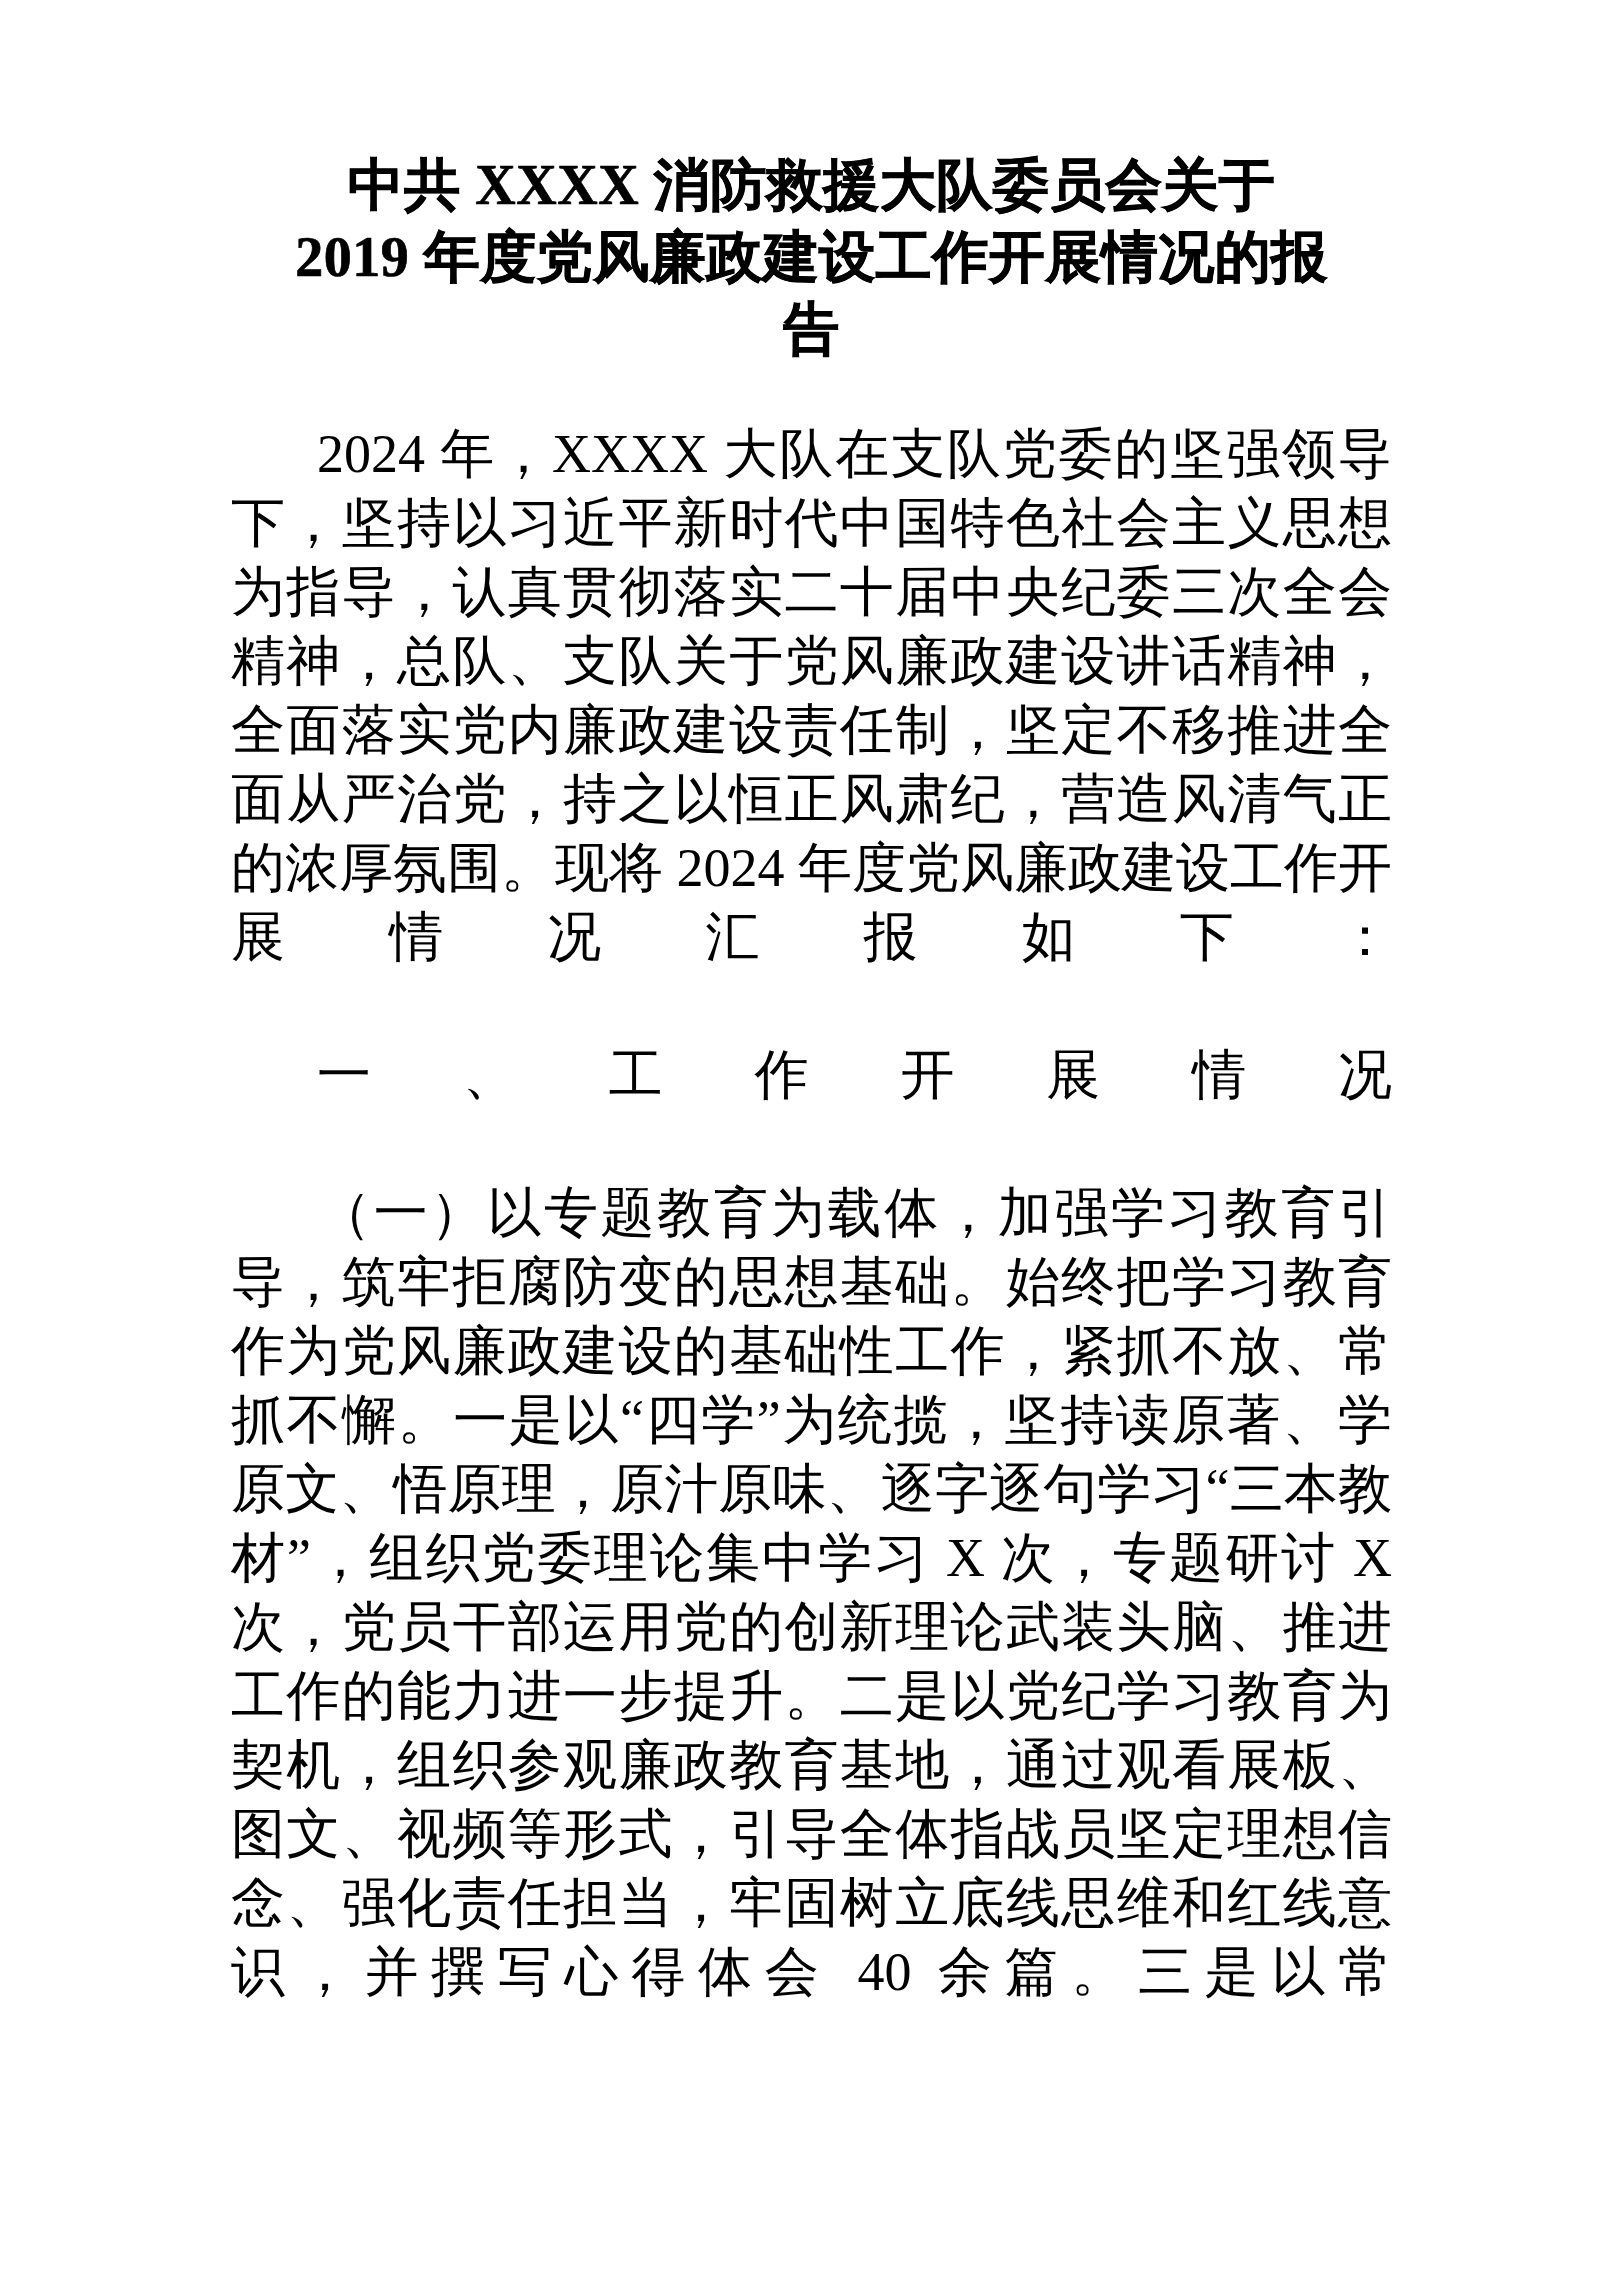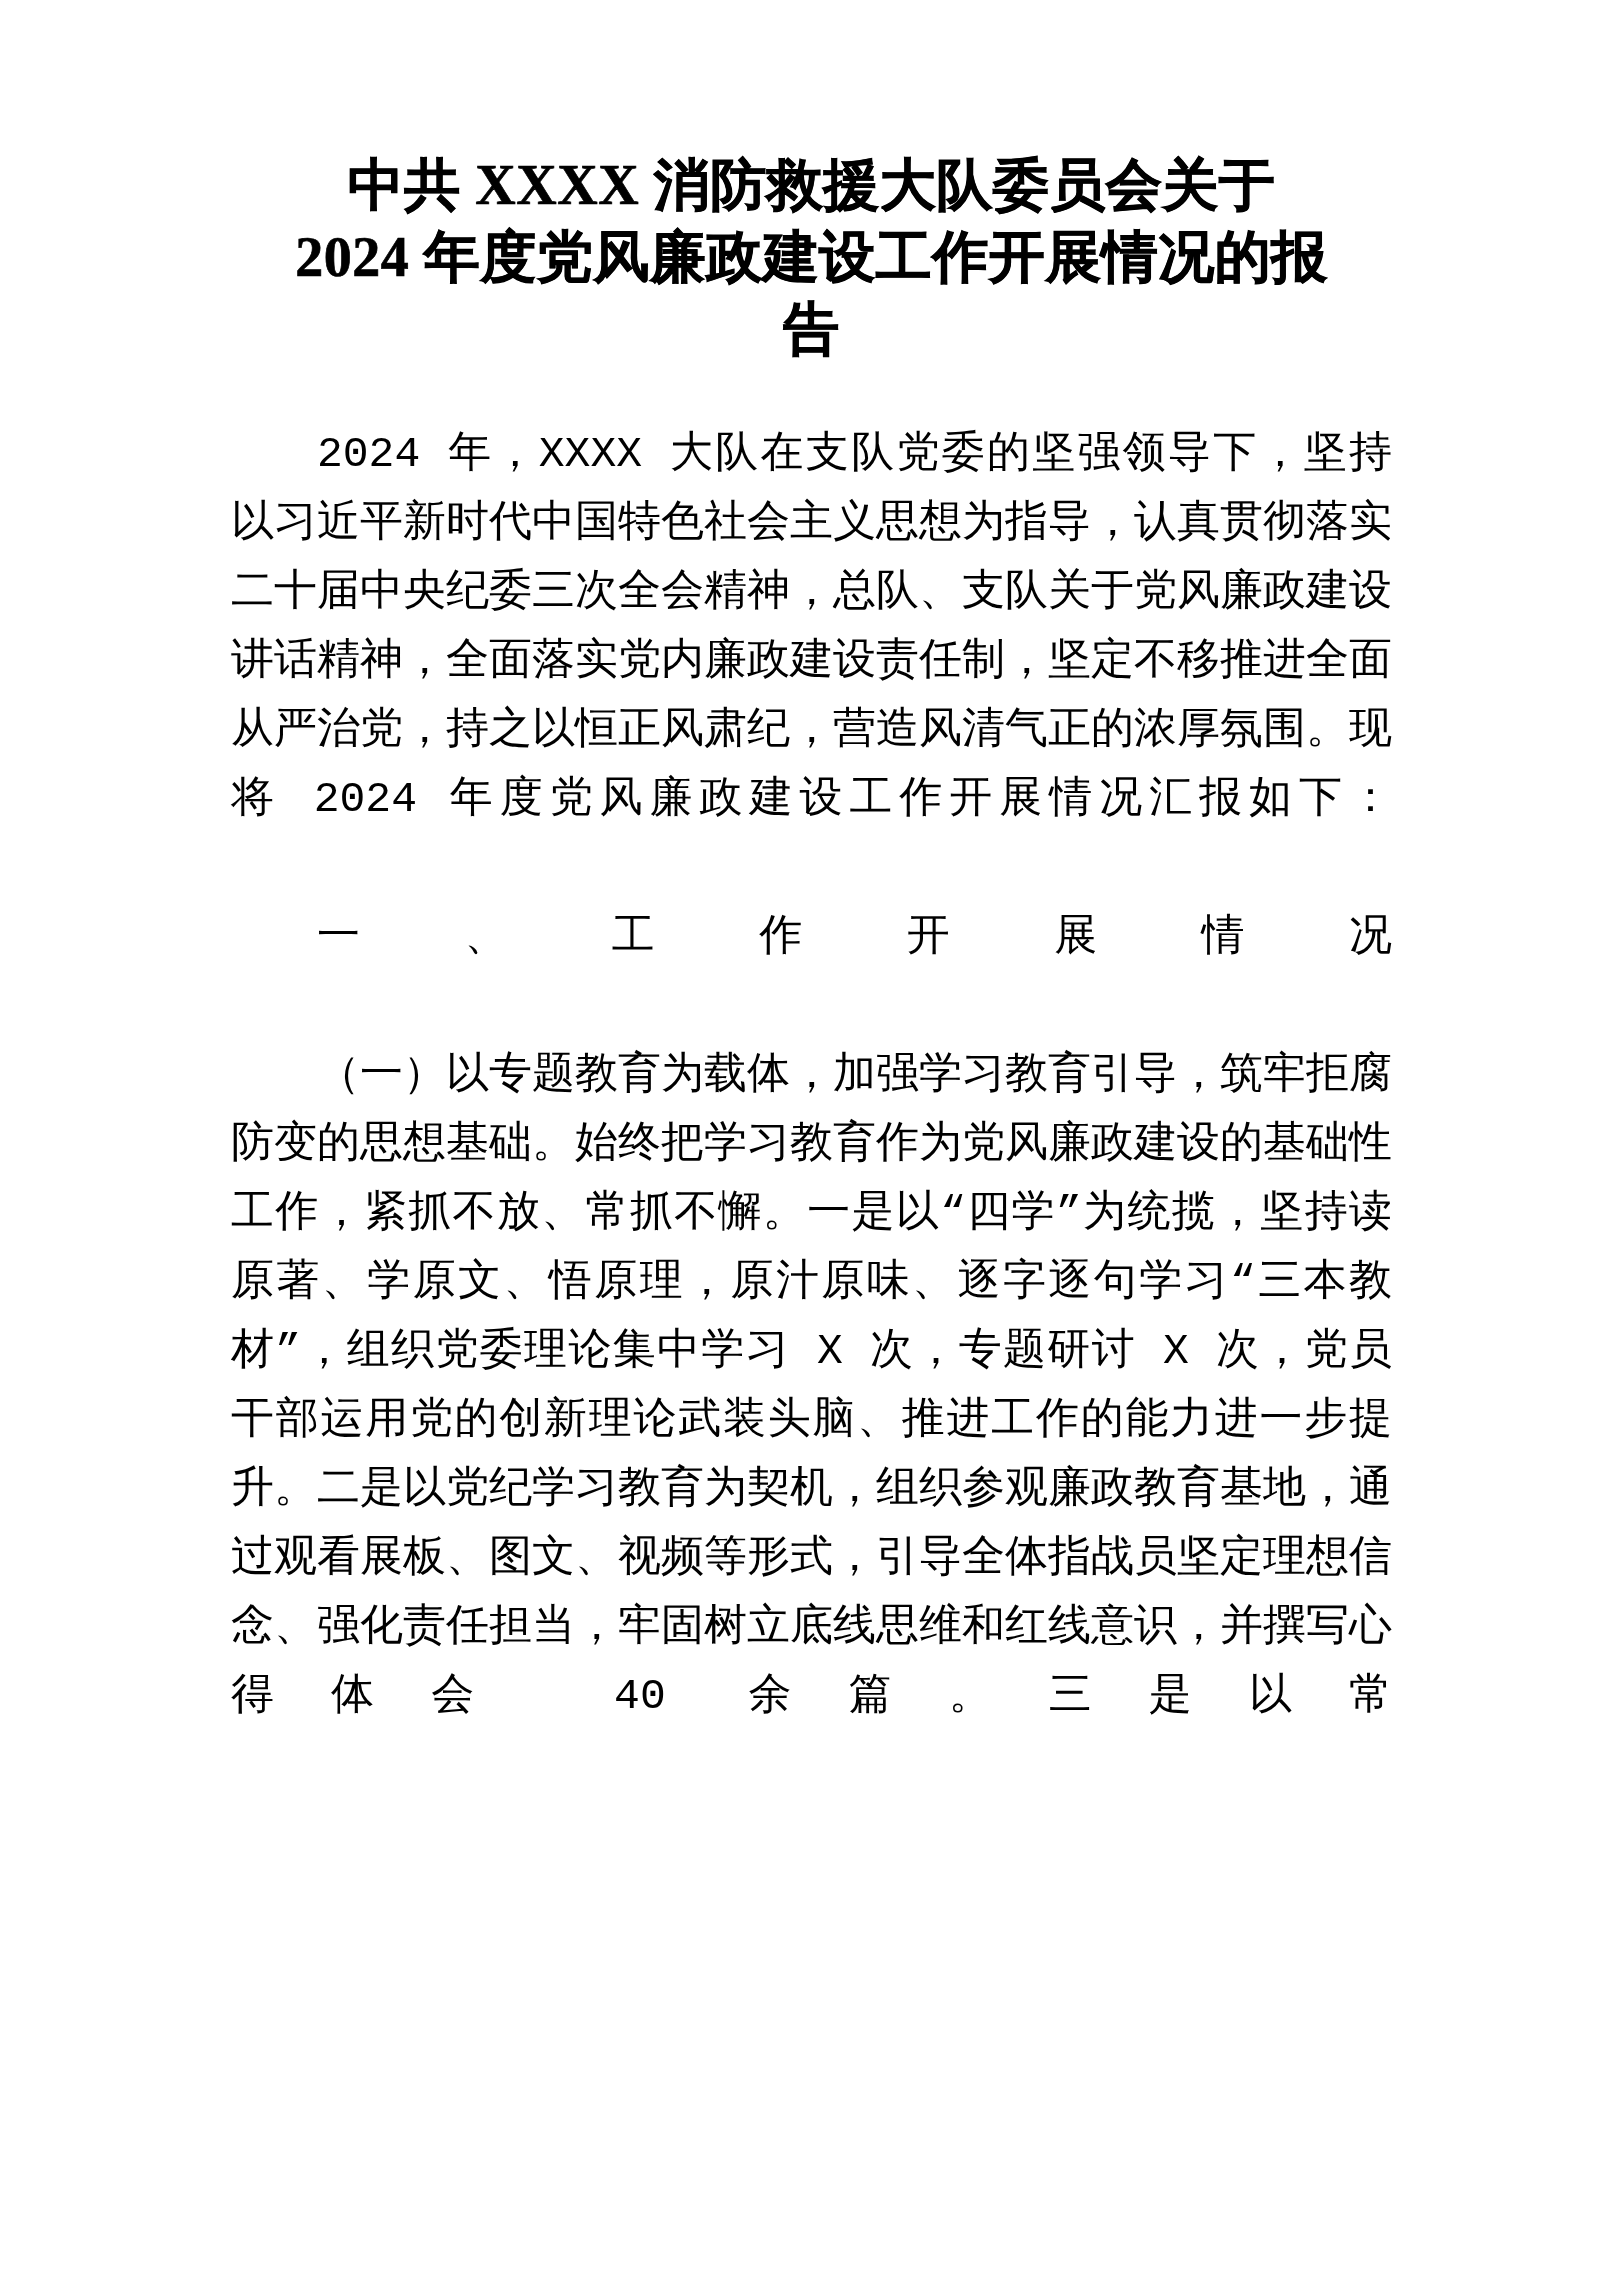--- a/index.html
+++ b/index.html
@@ -54,22 +54,22 @@
   .doc-title .tline {
     -webkit-text-stroke: 0.7px #000;
   }
 
   
   .body-block {
     margin-top: 55px;
   }
   p.para {
     margin: 0 0 0 0;
-    font-family: Liberation Mono, monospace;
-    font-size: 43px;
+    font-family: Liberation Serif, serif;
+    font-size: 54px;
     line-height: 69px;
     text-align: justify;
     text-justify: inter-character;
     text-indent: 86px;
     word-break: break-all;
     color: #000000;
   }
   p.heading-num {
     text-indent: 86px;
     font-weight: 400;
@@ -82,21 +82,21 @@
   }
 </style>
 </head>
 <body>
 
 <div class="page">
   <div class="text-column">
 
     <h1 class="doc-title">
       <span class="tline">中共 XXXX 消防救援大队委员会关于</span>
-      <span class="tline">2024 年度党风廉政建设工作开展情况的报</span>
+      <span class="tline">2019 年度党风廉政建设工作开展情况的报</span>
       <span class="tline">告</span>
     </h1>
 
     <div class="body-block">
       <p class="para">2024 年，XXXX 大队在支队党委的坚强领导下，坚持以习近平新时代中国特色社会主义思想为指导，认真贯彻落实二十届中央纪委三次全会精神，总队、支队关于党风廉政建设讲话精神，全面落实党内廉政建设责任制，坚定不移推进全面从严治党，持之以恒正风肃纪，营造风清气正的浓厚氛围。现将 2024 年度党风廉政建设工作开展情况汇报如下：</p>
       <p class="para heading-num">一、工作开展情况</p>
       <p class="para">（一）以专题教育为载体，加强学习教育引导，筑牢拒腐防变的思想基础。始终把学习教育作为党风廉政建设的基础性工作，紧抓不放、常抓不懈。一是以“四学”为统揽，坚持读原著、学原文、悟原理，原汁原味、逐字逐句学习“三本教材”，组织党委理论集中学习 X 次，专题研讨 X 次，党员干部运用党的创新理论武装头脑、推进工作的能力进一步提升。二是以党纪学习教育为契机，组织参观廉政教育基地，通过观看展板、图文、视频等形式，引导全体指战员坚定理想信念、强化责任担当，牢固树立底线思维和红线意识，并撰写心得体会 40 余篇。三是以常</p>
     </div>
 
   </div>

